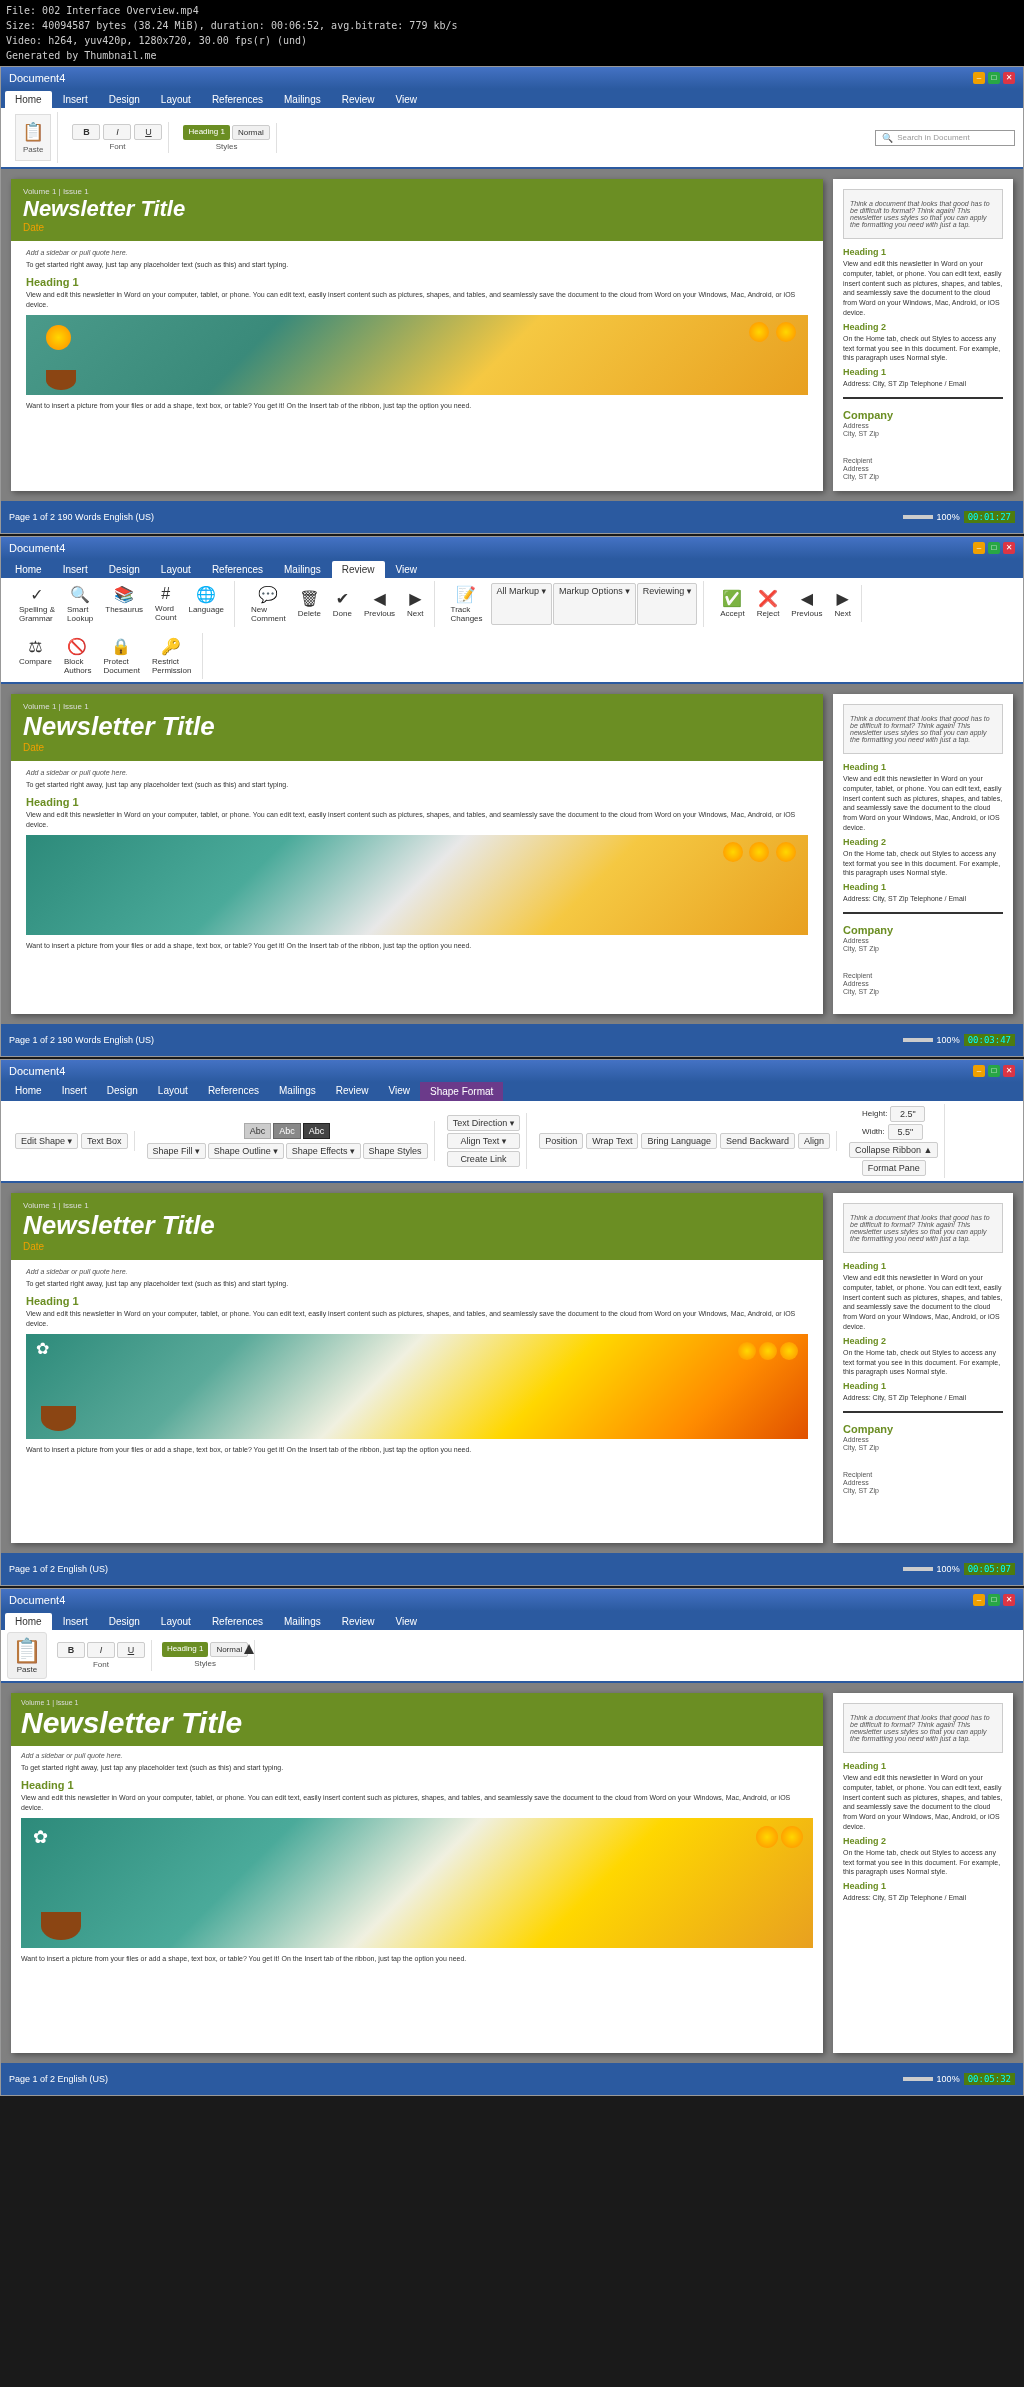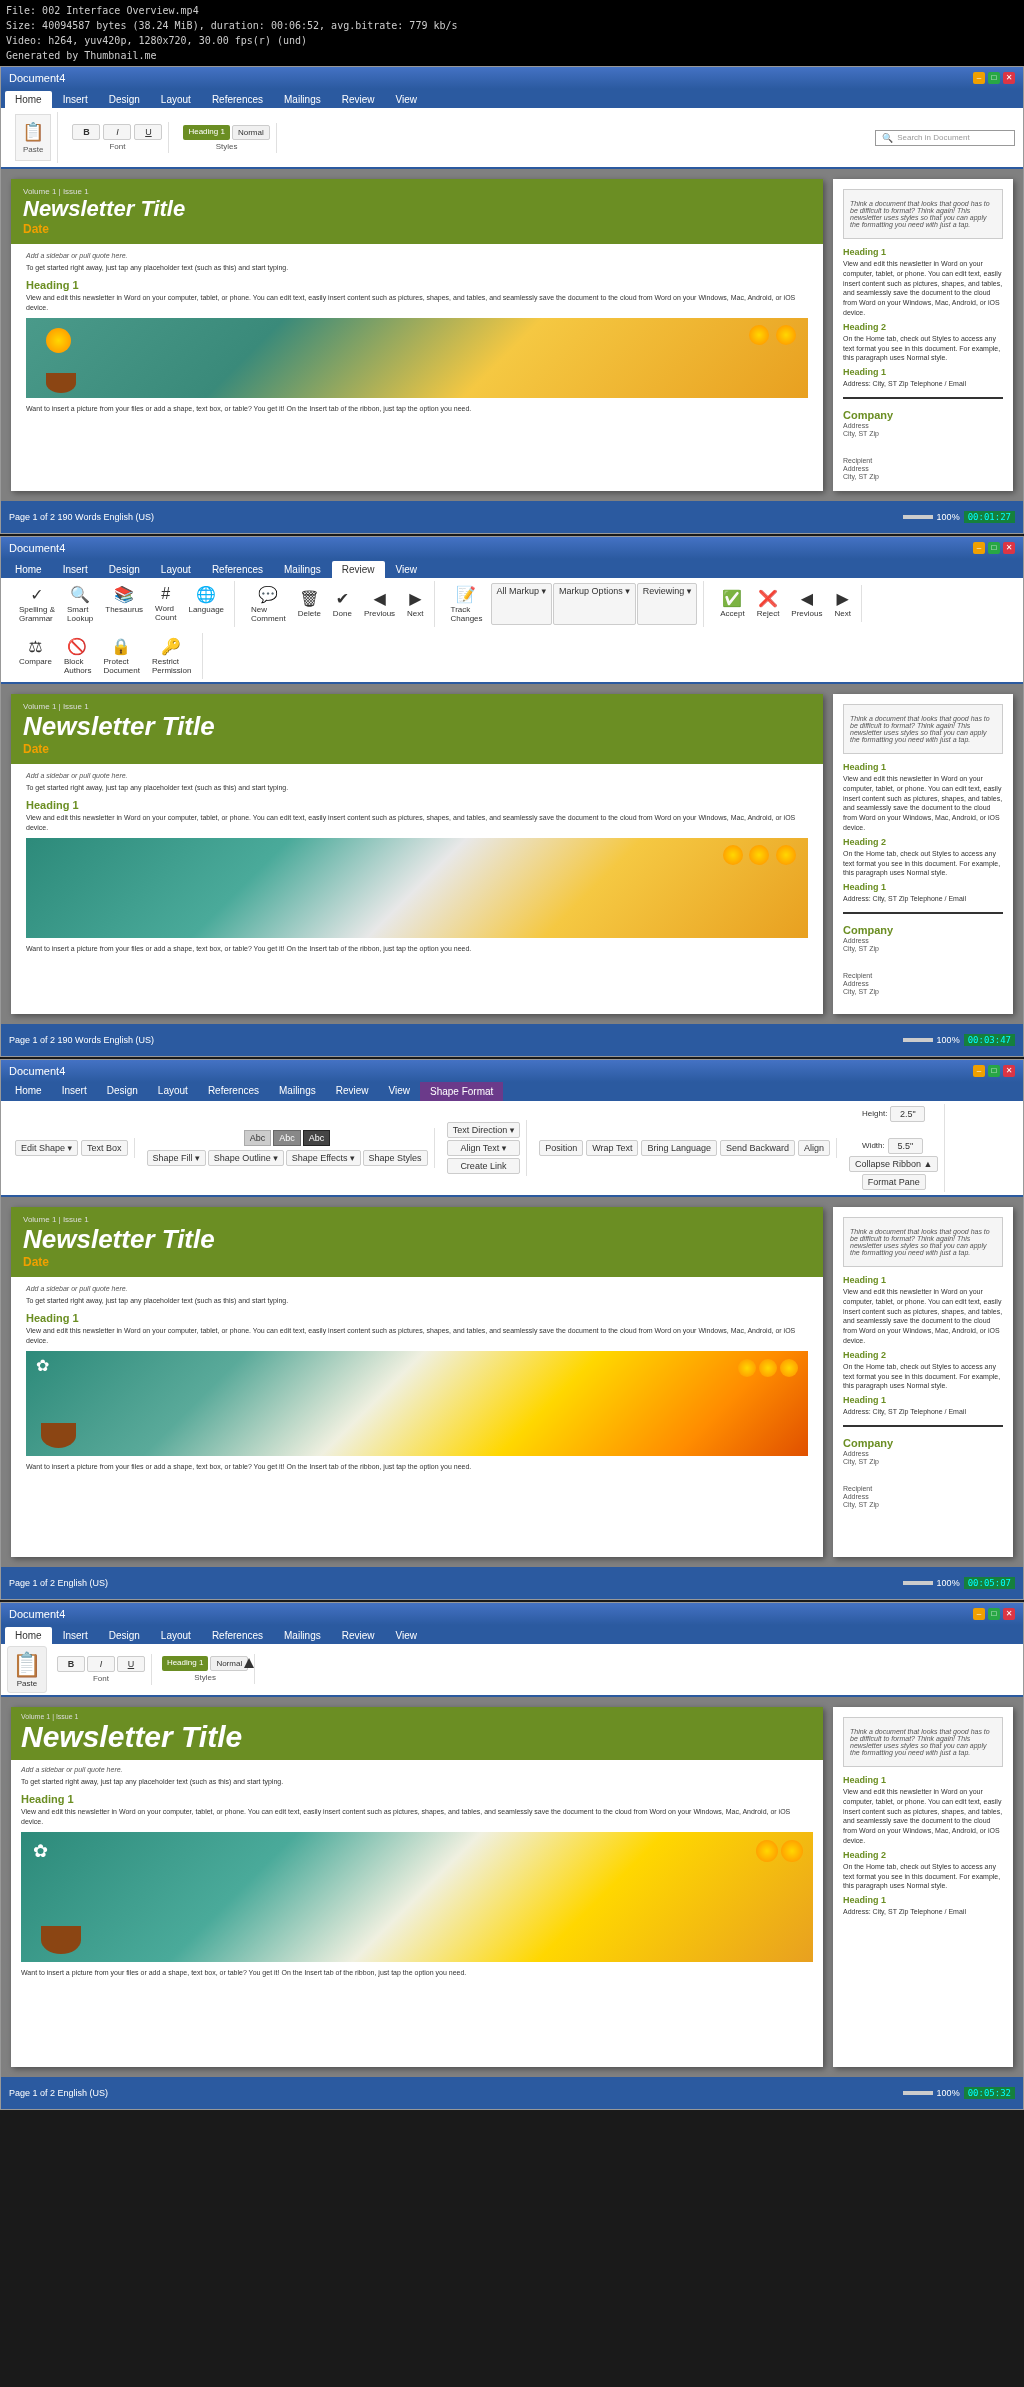--- a/index.html
+++ b/index.html
@@ -129,23 +129,22 @@
     }
 
     .newsletter-title {
       font-size: 22px;
       font-weight: bold;
       color: #fff;
       font-style: italic;
     }
 
     .newsletter-date {
-      font-size: 12px;
+      font-size: 10px;
       color: #f0a000;
-      font-weight: bold;
     }
 
     .sidebar-text {
       font-size: 7px;
       color: #555;
       font-style: italic;
       margin: 4px 0;
     }
 
     .heading-1-style {
@@ -235,21 +234,21 @@
       height: 32px;
     }
 
     .status-bar-right {
       display: flex;
       align-items: center;
       gap: 4px;
     }
 
     .timestamp-badge {
-      background: #15803d;
+      background: #4d7c0f;
       color: #0ff;
       padding: 1px 4px;
       font-size: 9px;
       font-family: monospace;
     }
 
     
     .word-window-2 {
       background: #f0f0f0;
       border: 1px solid #999;
@@ -837,21 +836,21 @@
     <div class="ribbon-group">
       <div style="display:flex;gap:3px;flex-wrap:wrap;">
         <div class="ribbon-btn">Position</div>
         <div class="ribbon-btn">Wrap Text</div>
         <div class="ribbon-btn">Bring Language</div>
         <div class="ribbon-btn">Send Backward</div>
         <div class="ribbon-btn">Align</div>
       </div>
     </div>
     <div class="ribbon-group">
-      <div style="display:flex;flex-direction:column;gap:16px;">
+      <div style="display:flex;flex-direction:column;gap:2px;">
         <div style="display:flex;align-items:center;gap:3px;">
           <span style="font-size:8px;">Height:</span>
           <div class="ribbon-btn" style="width:35px;">2.5"</div>
         </div>
         <div style="display:flex;align-items:center;gap:3px;">
           <span style="font-size:8px;">Width:</span>
           <div class="ribbon-btn" style="width:35px;">5.5"</div>
         </div>
       </div>
       <div class="ribbon-btn">Collapse Ribbon ▲</div>

